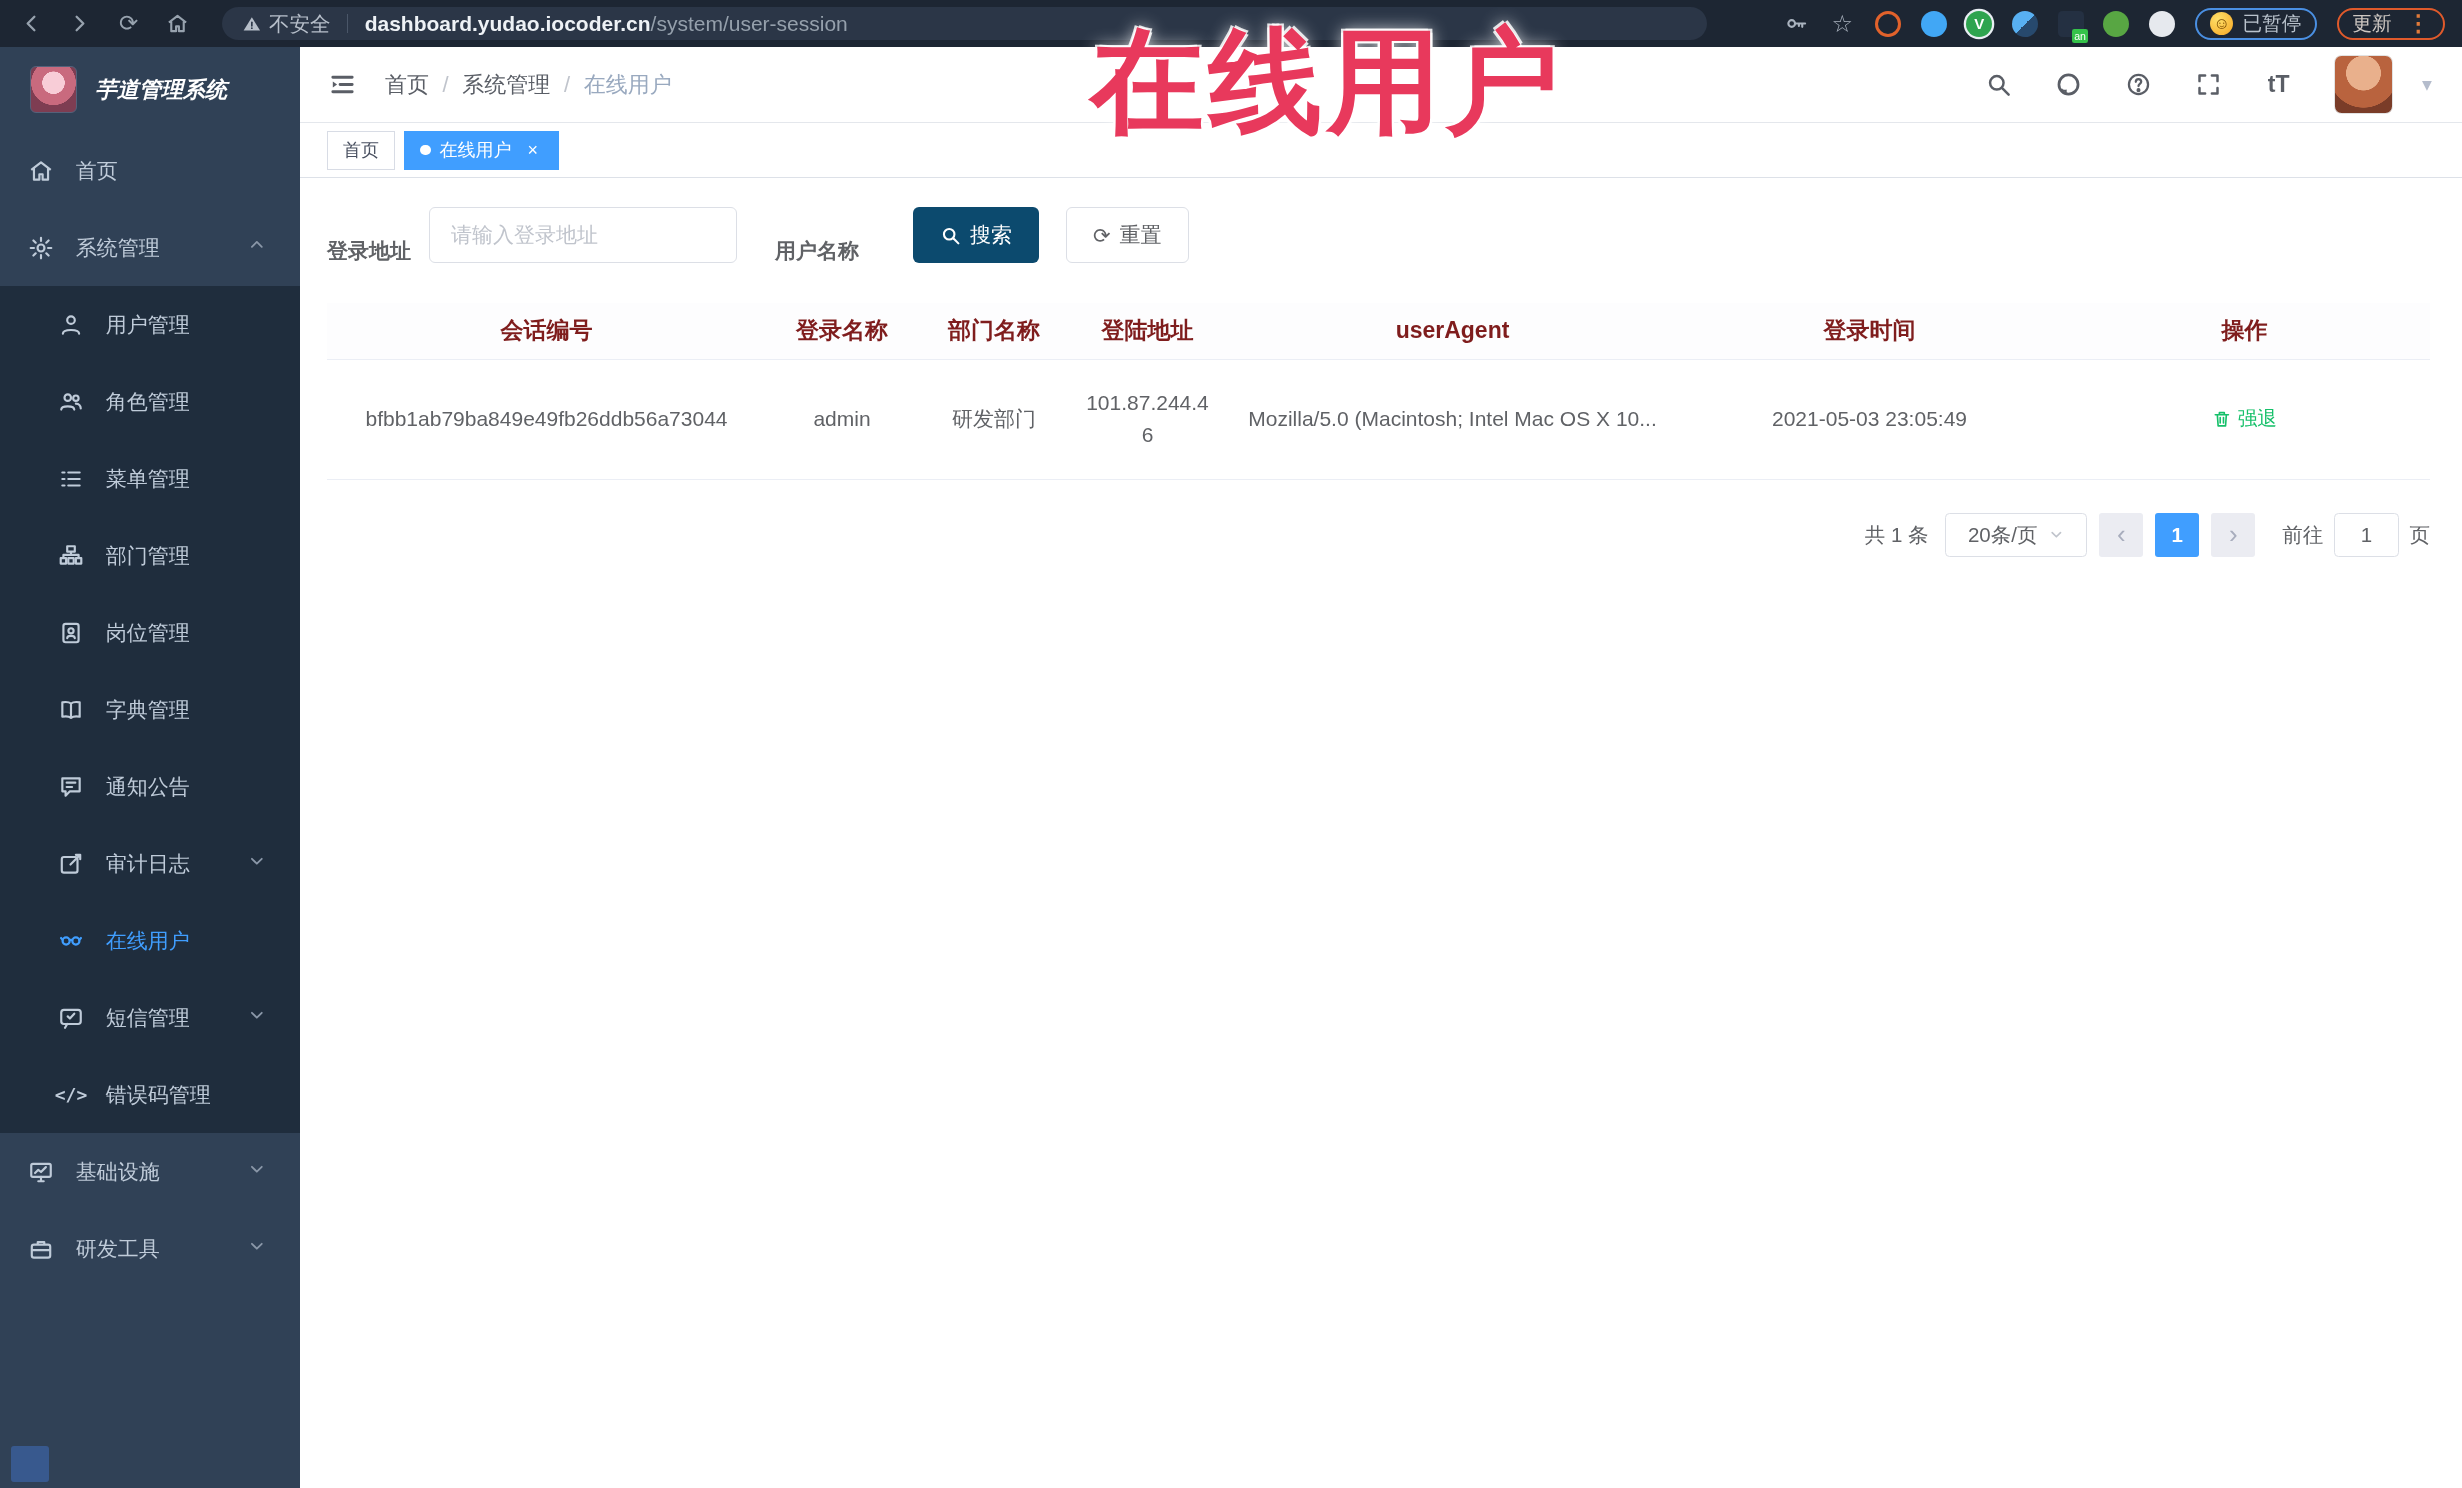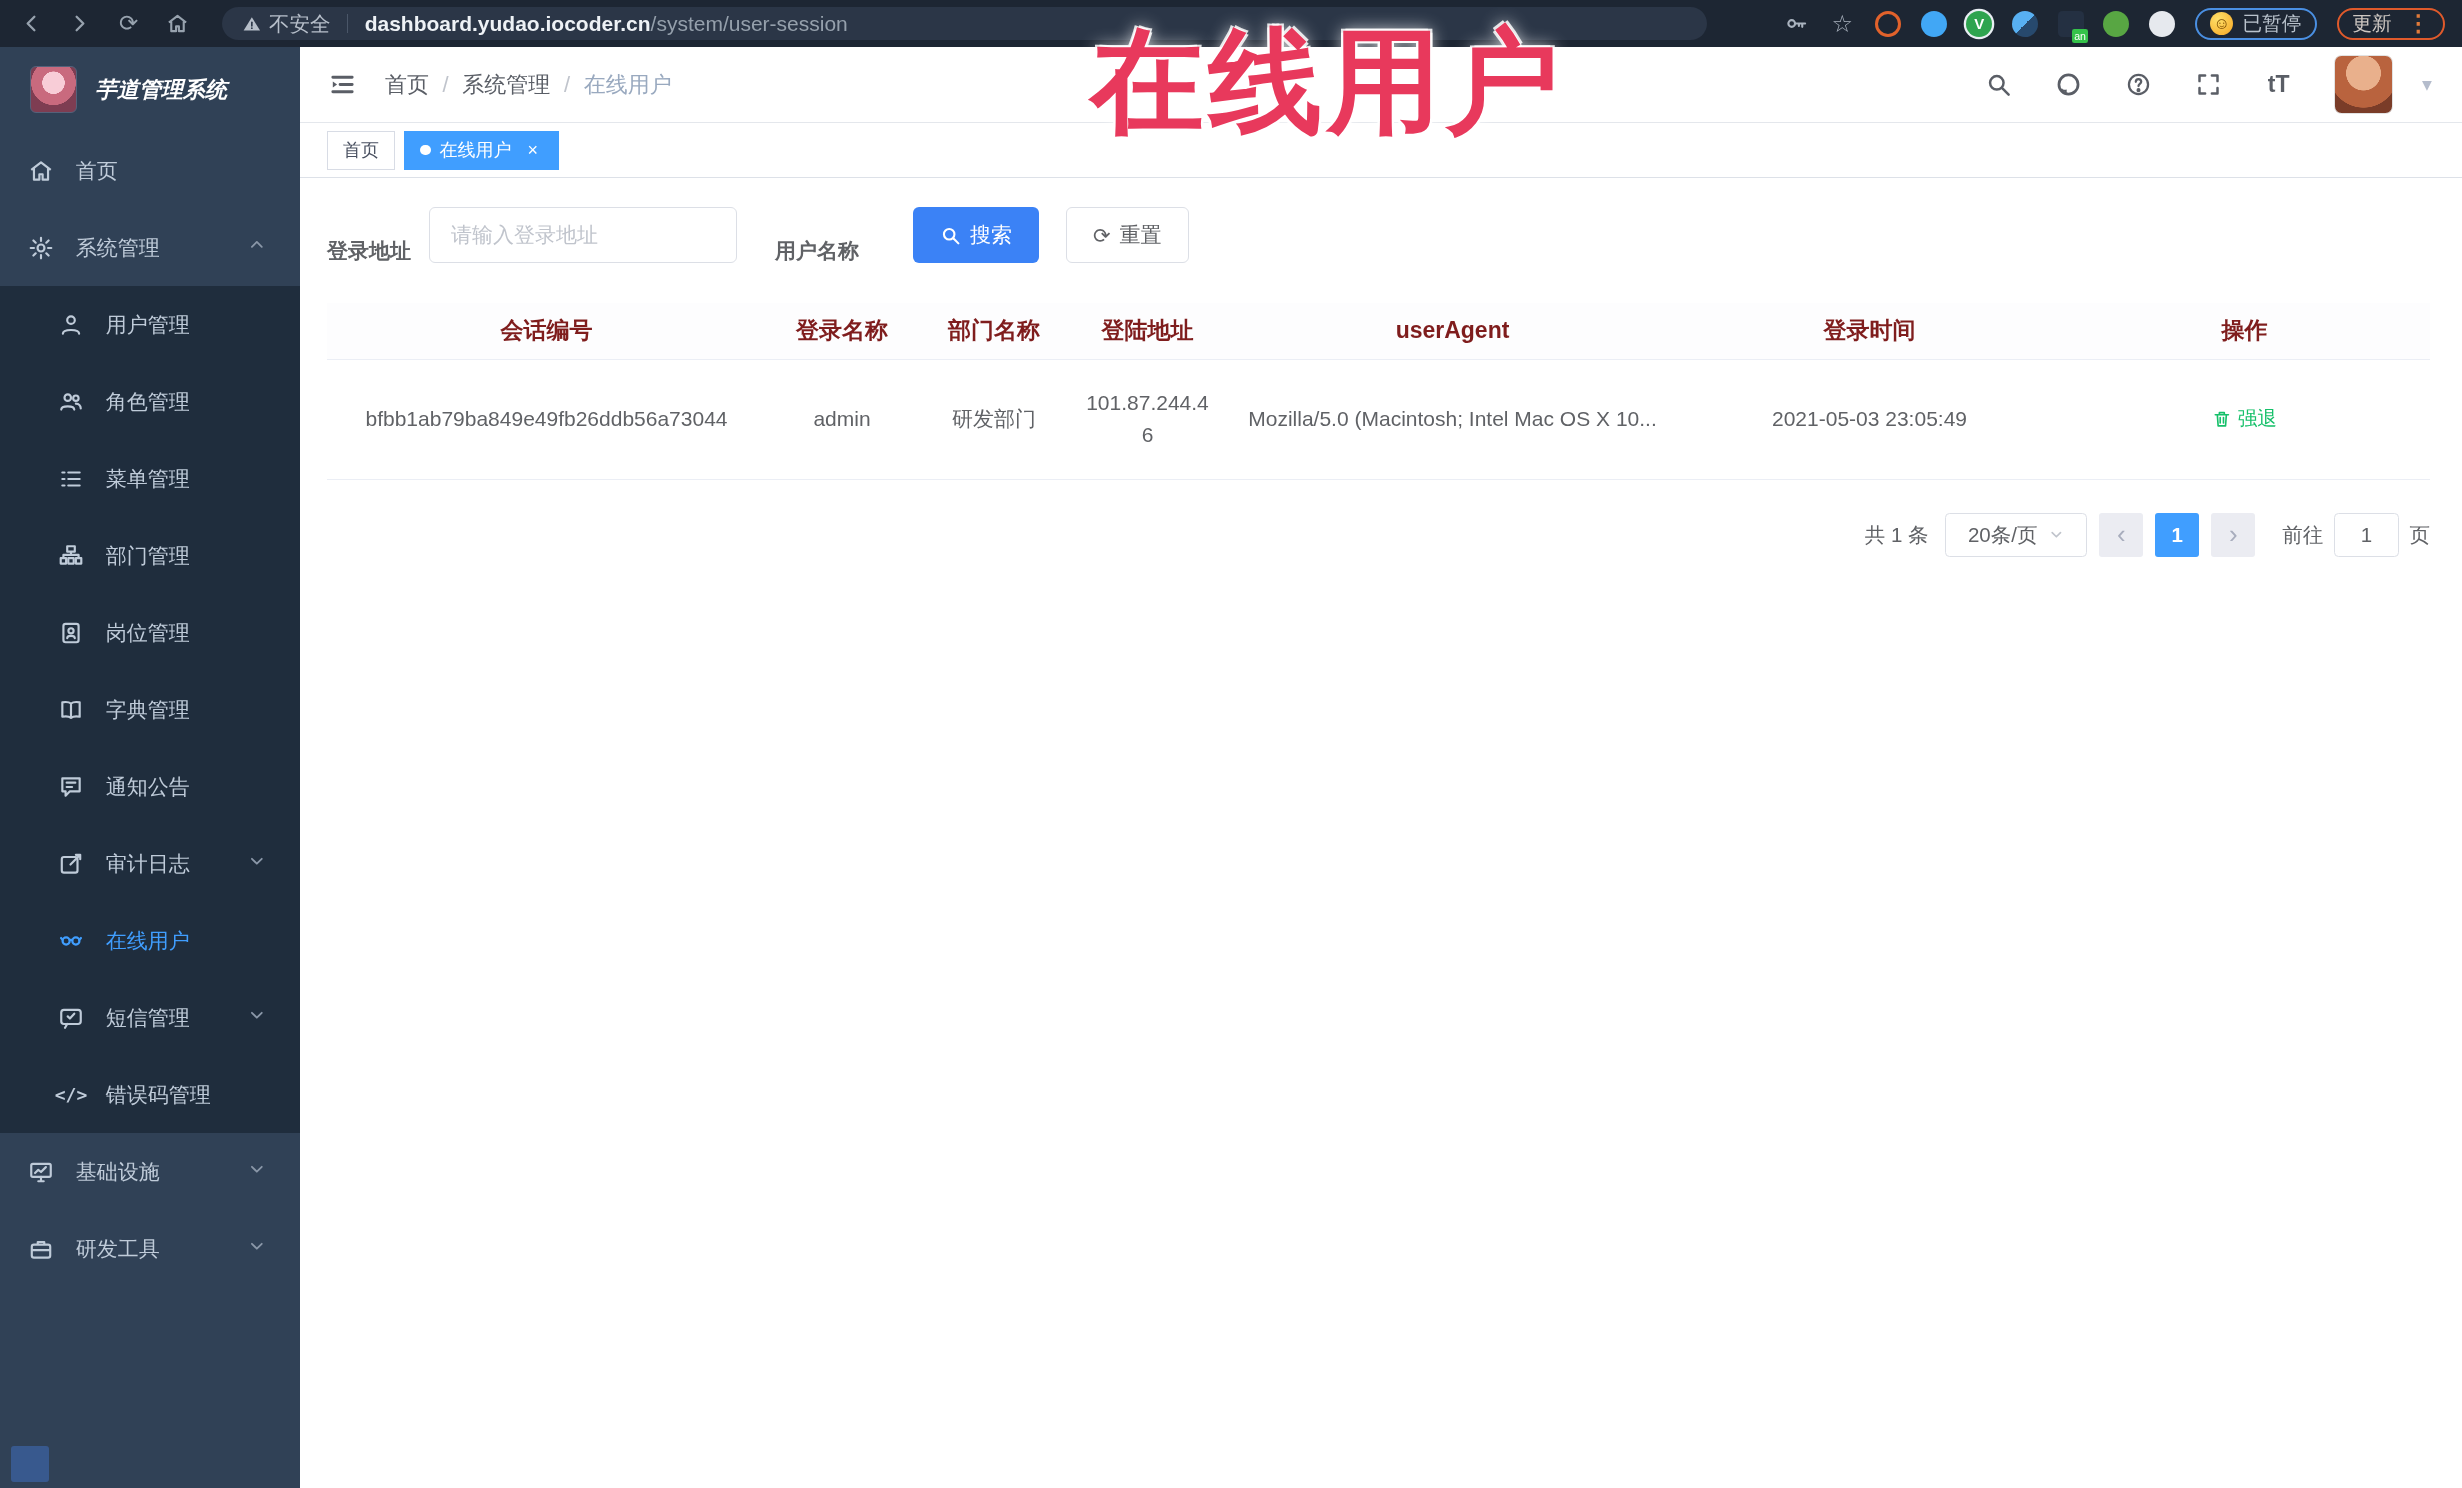--- a/index.html
+++ b/index.html
@@ -87,21 +87,21 @@
 
   
   .content { flex:1; padding:27px 32px 0 27px; position:relative; }
   .filters { display:flex; align-items:center; margin-bottom:38px; }
   .f-label { font-size:21px; font-weight:bold; color:#606266; margin-right:18px;margin-top:32px; }
   .f-input { width:308px; height:56px; border:0.8px solid #dcdfe6; border-radius:6px; font-size:21px; color:#606266; padding:0 21px; outline:none; font-family:"Liberation Sans",sans-serif; }
   .f-input::placeholder { color:#c0c4cc; }
   .gap1 { width:38px; }
   .btn { height:56px; border-radius:6px; font-size:21px; display:inline-flex; align-items:center; gap:9px; padding:0 26px; cursor:pointer; border:0.8px solid transparent; }
   .btn svg { width:21px; height:21px; }
-  .btn-search { background:#3b82f6; color:#fff; margin-left:36px; }
+  .btn-search { background:#0c4a6e; color:#fff; margin-left:36px; }
   .btn-reset { background:#fff; color:#606266; border-color:#dcdfe6; margin-left:27px; }
   .reset-glyph { font-size:21px; line-height:1; }
 
   table.grid { width:100%; border-collapse:collapse; }
   .grid th { height:56px; font-size:23px; color:#7f1d1d; font-weight:bold; border-bottom:0.8px solid #ebeef5; background:#fdfdfe; }
   .grid td { font-size:21px; color:#606266; text-align:center; padding:27px 4.5px; border-bottom:0.8px solid #ebeef5; }
   .ip-wrap { max-width:130px; margin:0 auto; word-break:break-all; line-height:1.55; }
   .act { color:#16c06a; display:inline-flex; align-items:center; gap:6px; cursor:pointer; font-size:19.7px; }
   .act svg { width:19.7px; height:19.7px; }
 

